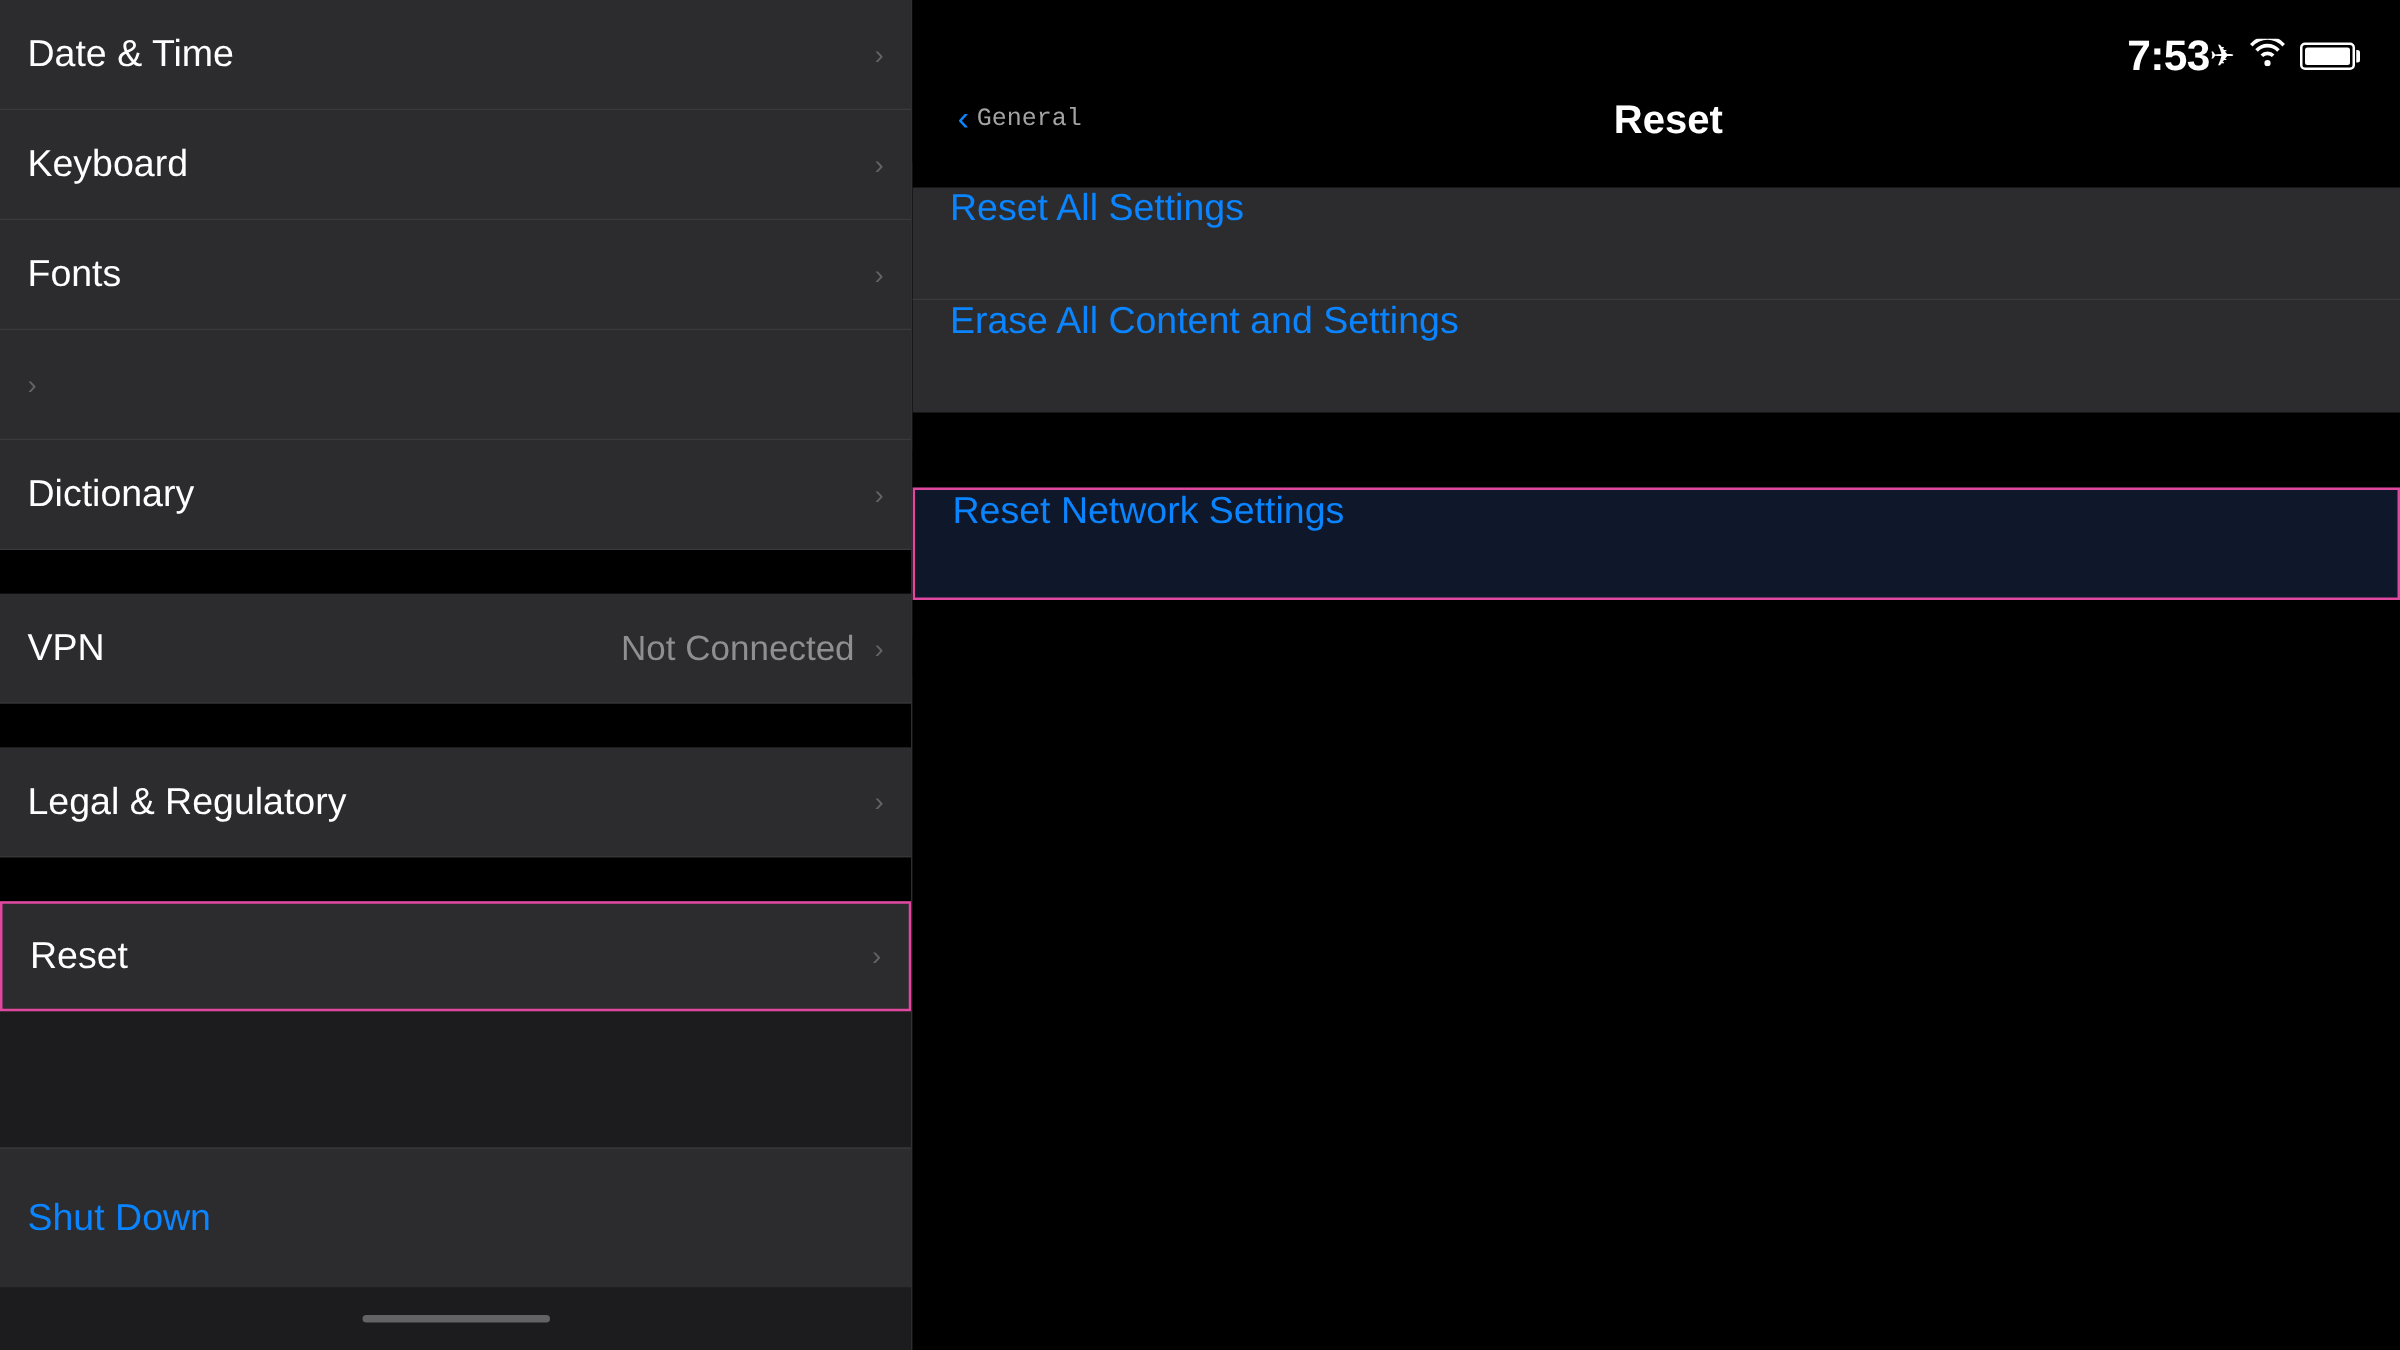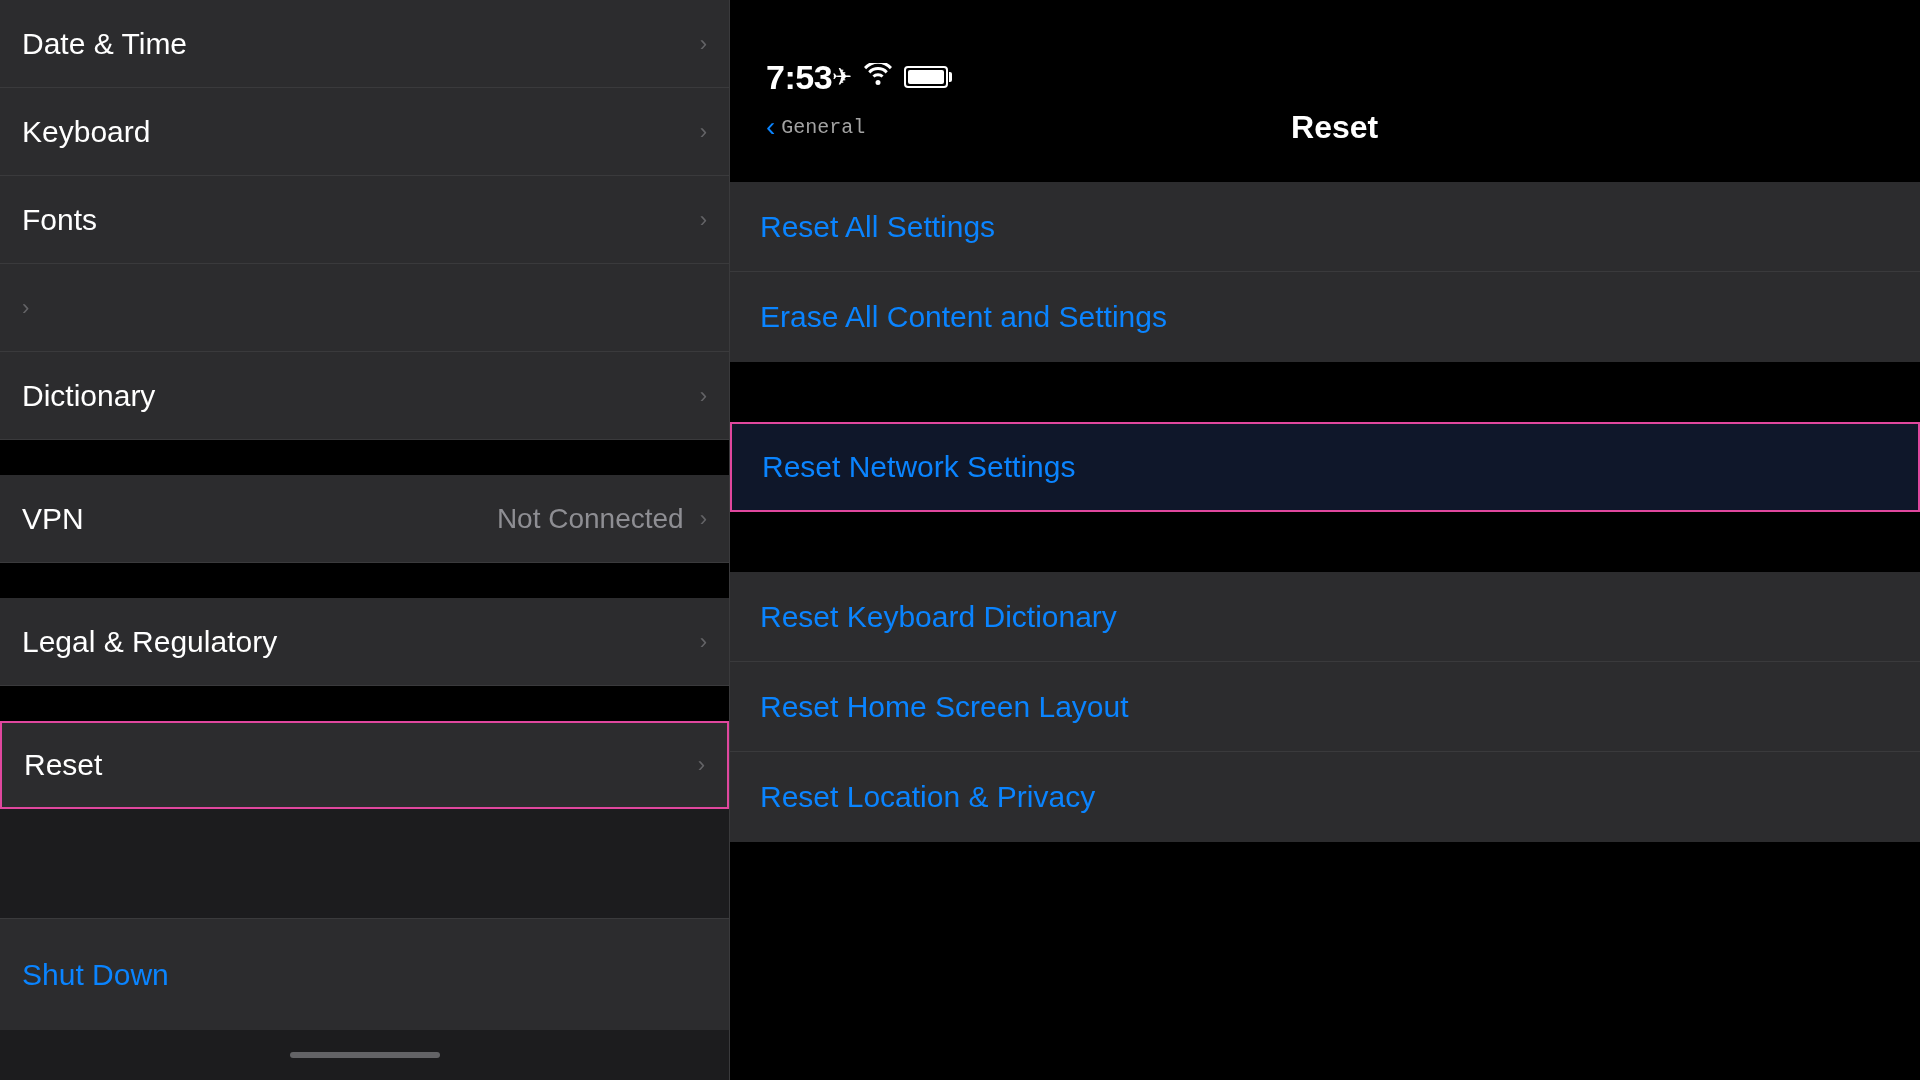--- a/index.html
+++ b/index.html
@@ -110,25 +110,24 @@
       width: 1190px;
       height: 1080px;
       background: #000;
       display: flex;
       flex-direction: column;
     }
 
     .status-bar {
       display: flex;
       align-items: center;
-      justify-content: flex-start;
+      justify-content: flex-end;
       padding: 30px 36px 0;
       height: 60px;
       background: #000;
-      margin-top: 32px;
     }
 
     .status-time {
       font-size: 34px;
       font-weight: 600;
       color: #fff;
       letter-spacing: -0.5px;
     }
 
     .status-icons {
@@ -215,21 +214,21 @@
       padding-top: 20px;
     }
 
     .reset-section {
       background: #2c2c2e;
       margin-bottom: 30px;
     }
 
     .reset-item {
       display: flex;
-      align-items: center;
+      align-items: flex-start;
       padding: 0 30px;
       height: 90px;
       border-bottom: 1px solid #3a3a3c;
       cursor: pointer;
     }
 
     .reset-item:last-child {
       border-bottom: none;
     }
 
@@ -372,27 +371,16 @@
     <div class="gap-section"></div>
 
     <div class="reset-section">
       <div class="reset-item highlighted">
         <span class="reset-item-label">Reset Network Settings</span>
       </div>
     </div>
 
     <div class="gap-section"></div>
 
-    <div class="reset-section">
-      <div class="reset-item">
-        <span class="reset-item-label">Reset Keyboard Dictionary</span>
-      </div>
-      <div class="reset-item">
-        <span class="reset-item-label">Reset Home Screen Layout</span>
-      </div>
-      <div class="reset-item">
-        <span class="reset-item-label">Reset Location &amp; Privacy</span>
-      </div>
-    </div>
 
   </div>
 
 </div>
 
 </body></html>

